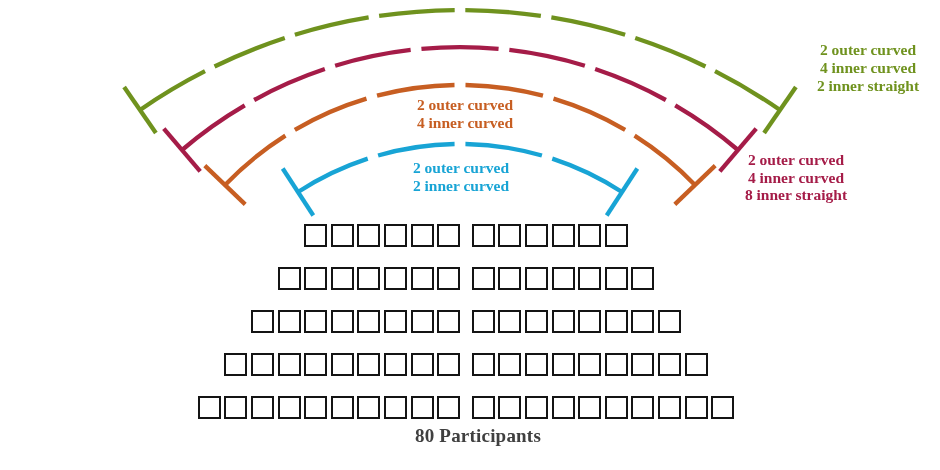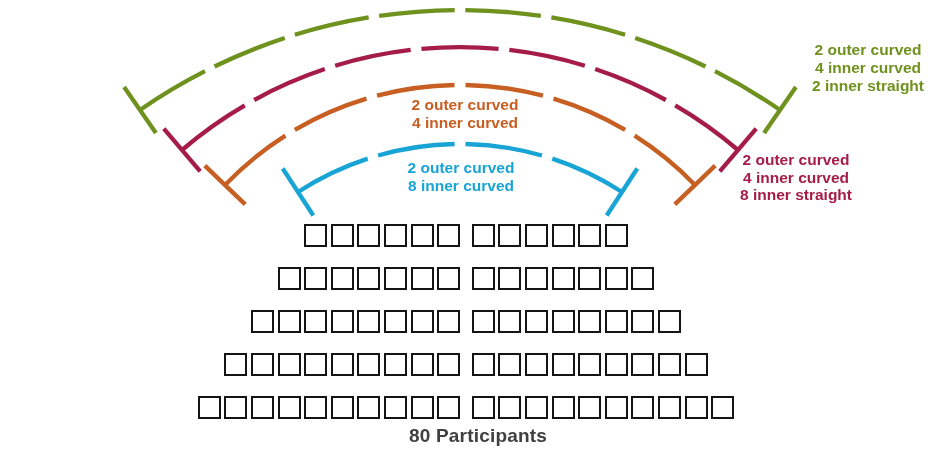--- a/index.html
+++ b/index.html
@@ -1,18 +1,18 @@
 <!DOCTYPE html>
 <html><head>
 <meta charset="utf-8">
 <style>
   html,body{margin:0;padding:0;background:#fff;}
   .canvas{
     position:relative;width:940px;height:470px;overflow:hidden;background:#ffffff;
-    font-family:Liberation Sans, sans-serif;
+    font-family:Liberation Serif, serif;
   }
   .arc-svg{position:absolute;left:0;top:0;}
   .ring-label{
     position:absolute;text-align:center;font-weight:700;font-size:15.5px;
   }
   .ring-label span{display:block;}
   .label-green{left:780px;top:41px;width:176px;line-height:18px;}
   .label-crimson{left:708px;top:151px;width:176px;line-height:17.5px;}
   .label-orange{left:365px;top:96px;width:200px;line-height:17.5px;}
   .label-cyan{left:361px;top:159px;width:200px;line-height:17.5px;}
@@ -60,21 +60,21 @@
     <span>8 inner straight</span>
   </div>
 
   <div class="ring-label label-orange" style="color: rgb(199, 94, 34);">
     <span>2 outer curved</span>
     <span>4 inner curved</span>
   </div>
 
   <div class="ring-label label-cyan" style="color: rgb(24, 164, 213);">
     <span>2 outer curved</span>
-    <span>8 inner curved</span>
+    <span>2 inner curved</span>
   </div>
 
   <div class="seats" id="seat-rows">
       <div class="seat-row">
         <div class="seat"></div>
         <div class="seat"></div>
         <div class="seat"></div>
         <div class="seat"></div>
         <div class="seat"></div>
         <div class="seat"></div>

